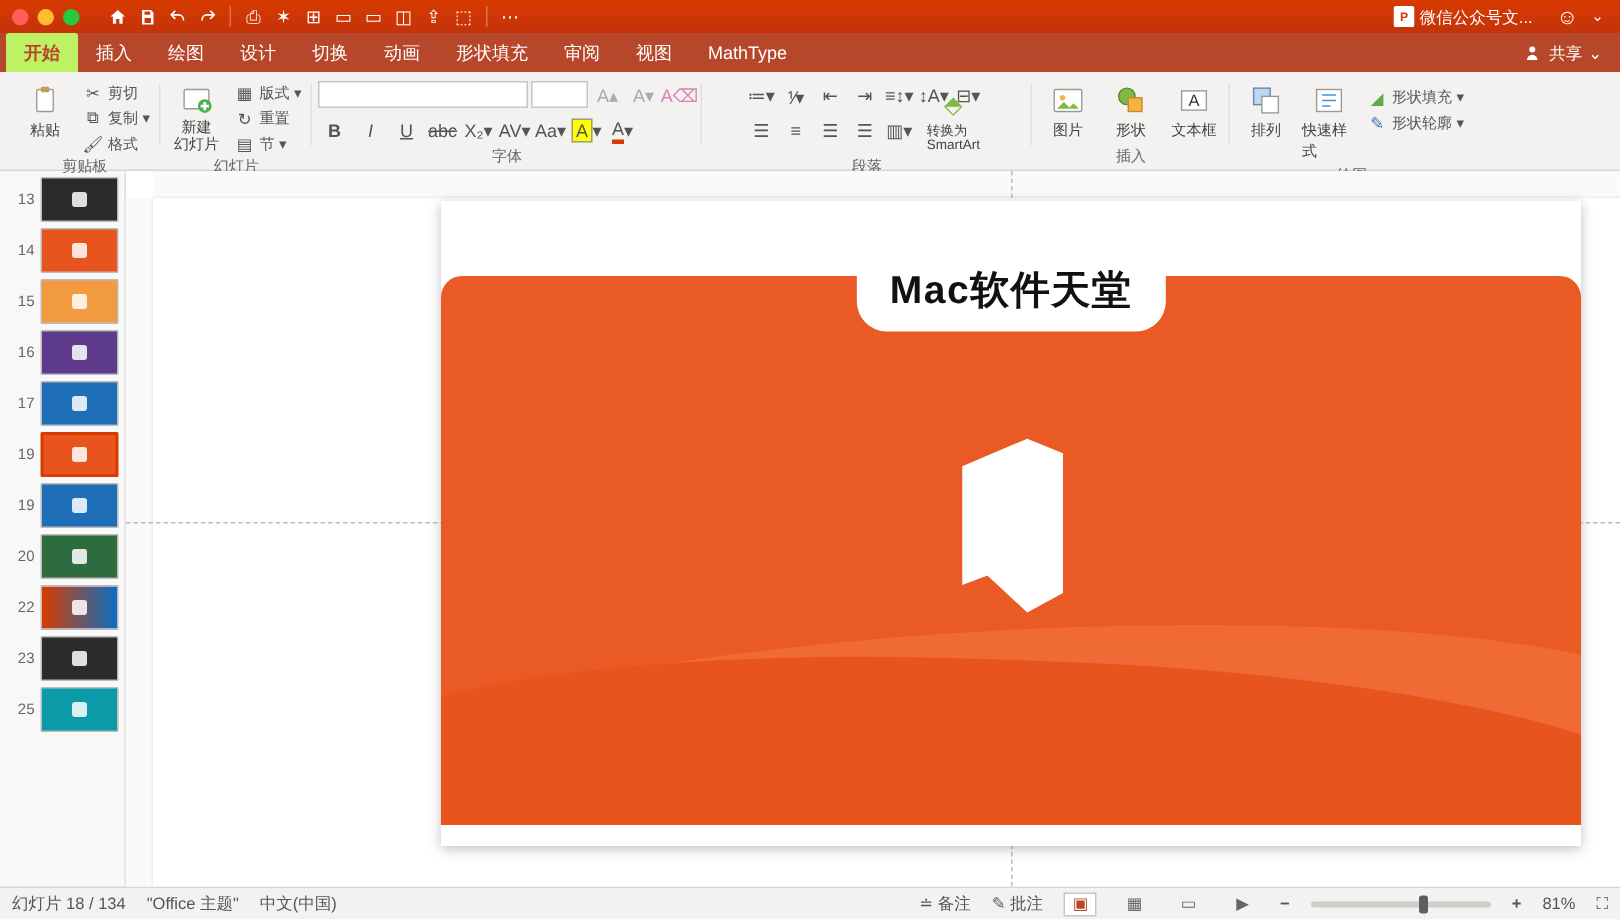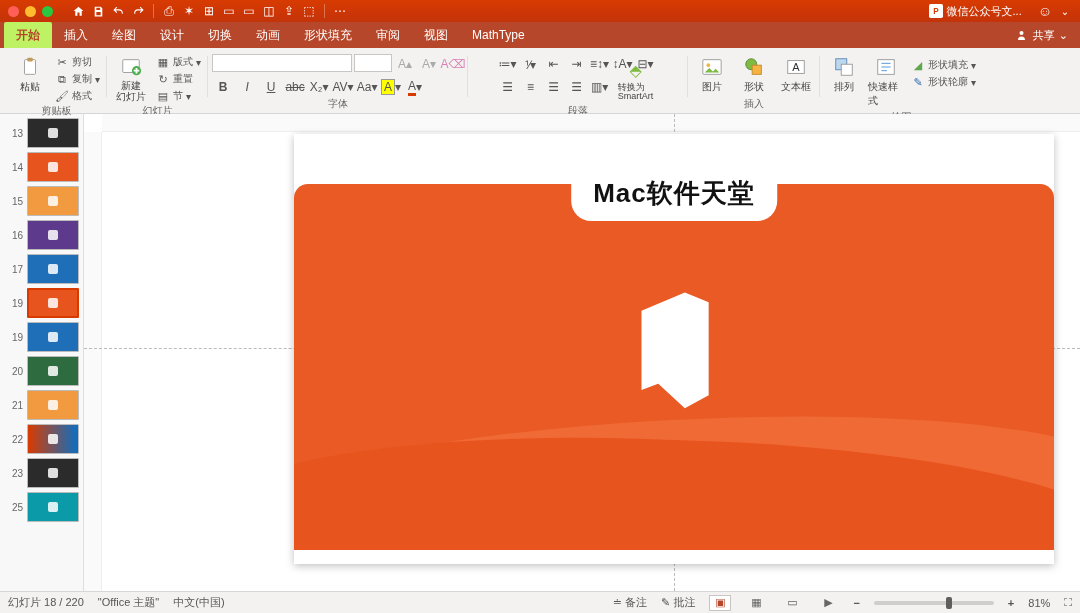--- a/index.html
+++ b/index.html
@@ -355,26 +355,20 @@
           <div class="dot"></div>
         </div>
       </div>
     <div class="thumb">
         <div class="num">20</div>
         <div class="prev green">
           <div class="dot"></div>
         </div>
       </div>
     <div class="thumb">
-        <div class="num">21</div>
-        <div class="prev oorange">
-          <div class="dot"></div>
-        </div>
-      </div>
-    <div class="thumb">
         <div class="num">22</div>
         <div class="prev grad">
           <div class="dot"></div>
         </div>
       </div>
     <div class="thumb">
         <div class="num">23</div>
         <div class="prev dark">
           <div class="dot"></div>
         </div>
@@ -400,21 +394,21 @@
               <path d="M60 5 L20 22 V95 L60 80 V25 L32 34 V86 L60 112 L82 100 V14 Z" fill="#fff"></path>
             </svg>
         </div>
       </div>
       <div class="tab-notch">Mac软件天堂</div>
     </div>
   </div>
 </div>
 
 <div class="statusbar">
-  <span>幻灯片 18 / 220</span>
+  <span>幻灯片 18 / 134</span>
   <span>"Office 主题"</span>
   <span>中文(中国)</span>
   <div class="spacer"></div>
   <span>≐ <span>备注</span></span>
   <span>✎ <span>批注</span></span>
   <div class="vbtn act">▣</div>
   <div class="vbtn">▦</div>
   <div class="vbtn">▭</div>
   <div class="vbtn">▶</div>
   <span style="font-weight:700;">−</span>

